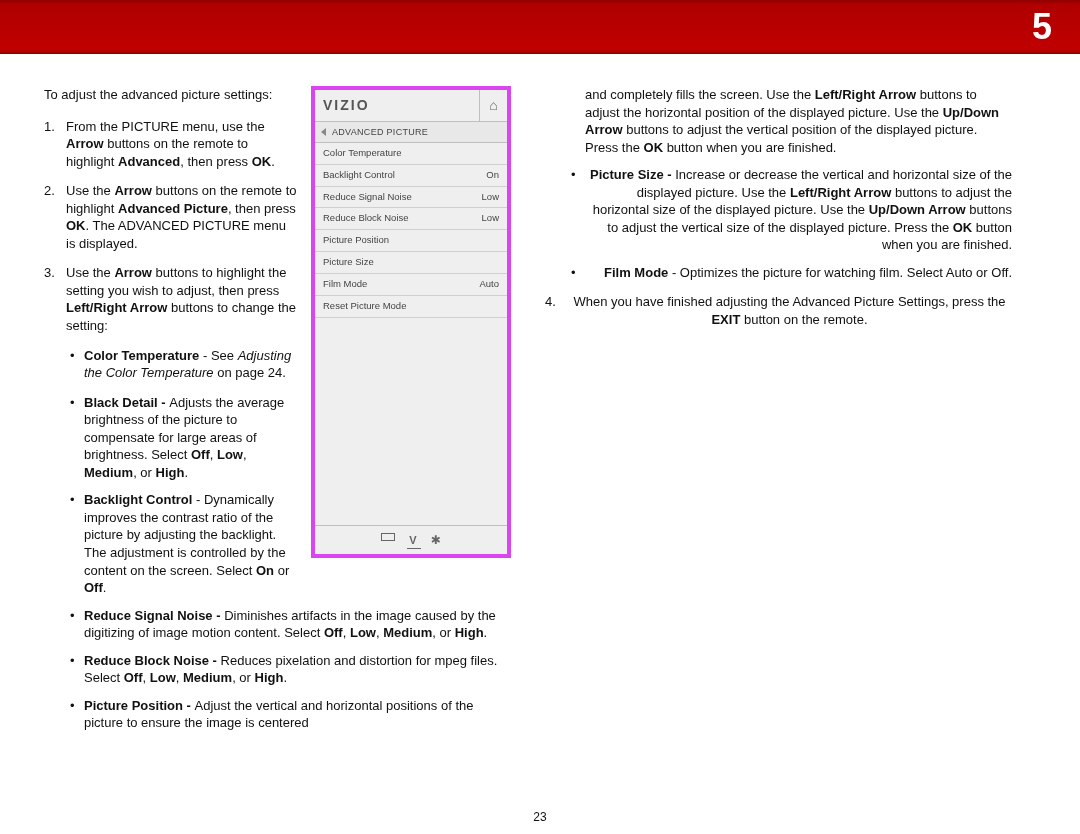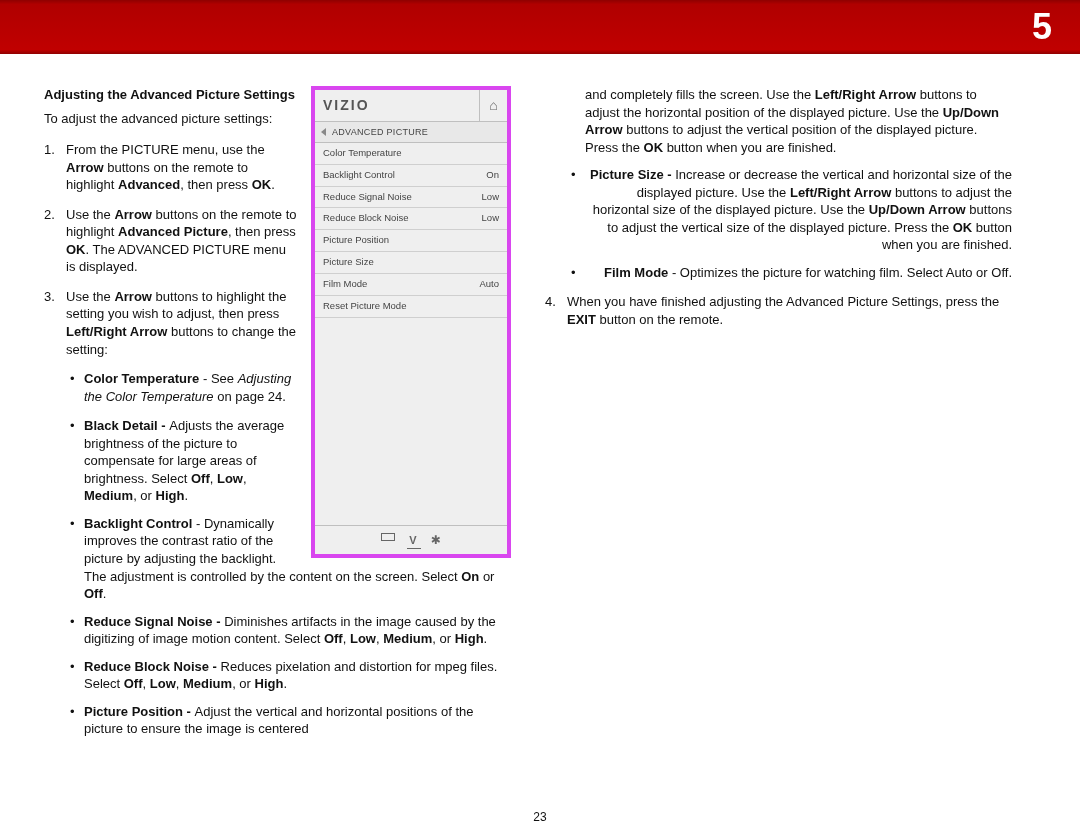--- a/index.html
+++ b/index.html
@@ -110,21 +110,21 @@
   .micon { display:inline-block; }
   .micon.home::before { content:"⌂"; font-size:14px; color:#666; }
   .micon.wide { border:1.2px solid #666; width:14px; height:8px; display:inline-block; position:relative; top:1px;}
   .micon.v::before { content:"V"; font-weight:700; font-size:11px;}
   .micon.v { position:relative; }
   .micon.v .under { display:block; border-bottom:1.2px solid #666; width:14px; position:absolute; bottom:-1px; left:-2px;}
   .micon.gear::before { content:"✱"; font-size:12px;}
   .pagenum {
     position:absolute; bottom:10px; left:0; right:0; text-align:center; font-size:12px;
   }
-  ol.steps4 { list-style:none; counter-reset: step4 3; }
+  ol.steps4 { list-style:none; counter-reset: step4 3; text-align: center; }
   ol.steps4 > li { counter-increment: step4; position:relative; padding-left:22px; margin-top:12px;}
   ol.steps4 > li::before { content: counter(step4) "."; position:absolute; left:0;}
   .step1box { max-width: 260px; margin-top: 12px; }
  .bind-inline { display:inline; }
 </style>
 </head>
 <body>
 
 <div class="topbar">
   <span class="chapter">5</span>
@@ -182,21 +182,20 @@
         <div class="menu-bottom">
           <span class="micon wide"></span>
           <span class="micon v">
               <span class="under"></span>
             </span>
           <span class="micon gear"></span>
         </div>
       </div>
     </div>
 
-    <h4 class="heading">Adjusting the Advanced Picture Settings</h4>
     <p class="intro">To adjust the advanced picture settings:</p>
 
     <ol class="steps">
       <li class="step1box">
         <span class="bind-inline">From the PICTURE menu, use the </span><b class="bind-inline">Arrow</b><span class="bind-inline"> buttons on the remote to highlight </span><b class="bind-inline">Advanced</b><span class="bind-inline">, then press </span><b class="bind-inline">OK</b><span class="bind-inline">.</span>
       </li>
       <li class="step1box">
         <span class="bind-inline">Use the </span><b class="bind-inline">Arrow</b><span class="bind-inline"> buttons on the remote to highlight </span><b class="bind-inline">Advanced Picture</b><span class="bind-inline">, then press </span><b class="bind-inline">OK</b><span class="bind-inline">. The ADVANCED PICTURE menu is displayed.</span>
       </li>
       <li>

